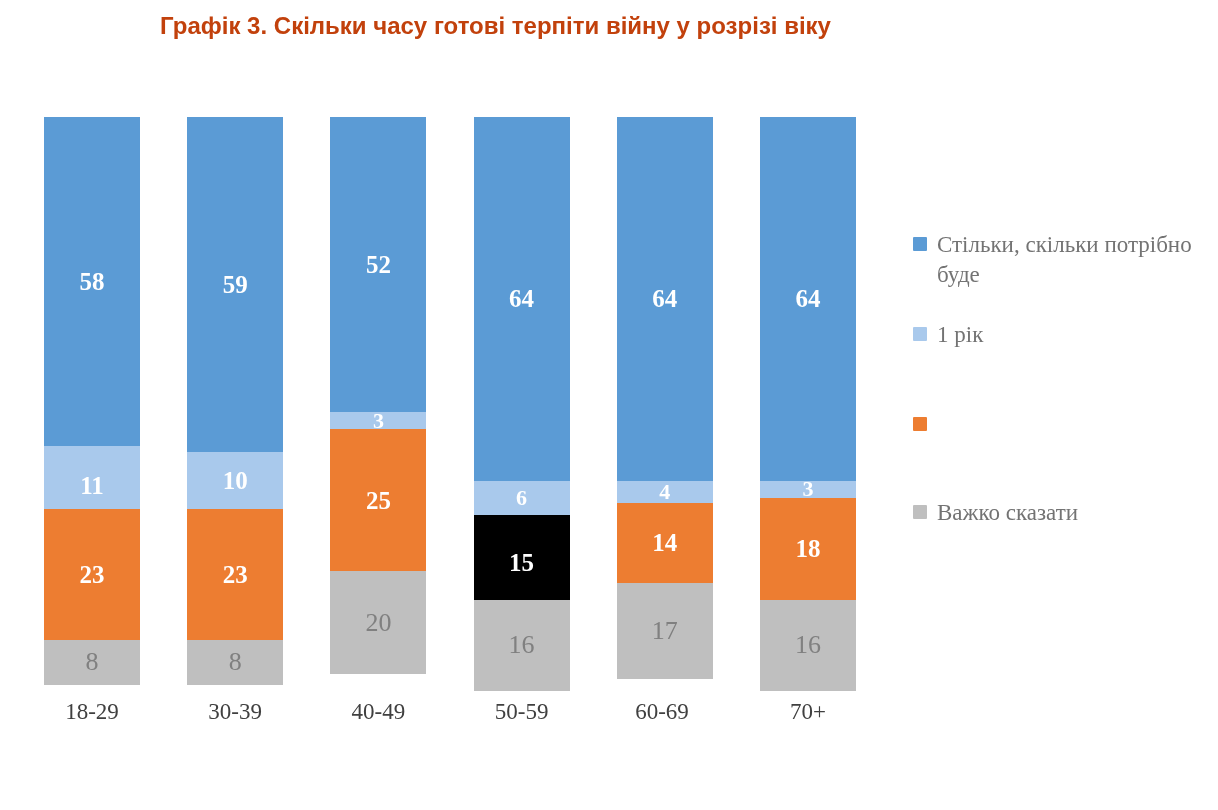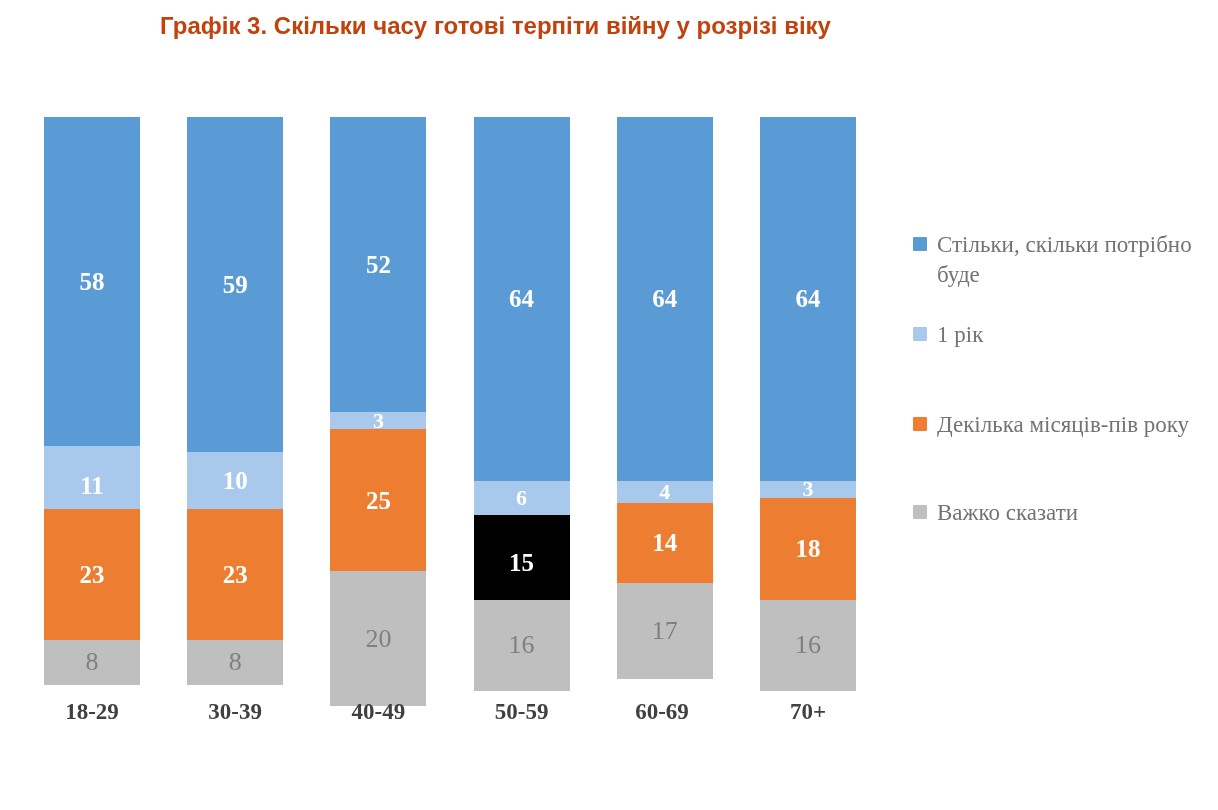--- a/index.html
+++ b/index.html
@@ -94,21 +94,21 @@
     top: 697px;
     width: 900px;
     height: 40px;
   }
   .cat-label {
     position: absolute;
     top: 0;
     width: 96px;
     text-align: center;
     font-family: "Liberation Serif", "DejaVu Serif", serif;
-    font-weight: bold;
+    font-weight: normal;
     font-size: 23px;
     line-height: 30px;
     color: #404040;
     white-space: nowrap;
   }
 
   
   .legend {
     position: absolute;
     left: 913px;
@@ -177,21 +177,21 @@
       <div class="bar-column" style="left: 330.4px;">
         <div class="segment" style="top: 0px; height: 295.36px; background: rgb(91, 155, 213);">
           <span class="seg-label">52</span>
         </div>
         <div class="segment" style="top: 295.36px; height: 17.04px; background: rgb(169, 201, 236);">
           <span class="seg-label small">3</span>
         </div>
         <div class="segment" style="top: 312.4px; height: 142px; background: rgb(237, 125, 49);">
           <span class="seg-label">25</span>
         </div>
-        <div class="segment gray" style="top: 454.4px; height: 135px; background: rgb(191, 191, 191);">
+        <div class="segment gray" style="top: 454.4px; height: 103px; background: rgb(191, 191, 191);">
           <span class="seg-label">20</span>
         </div>
       </div>
       <div class="bar-column" style="left: 473.6px;">
         <div class="segment" style="top: 0px; height: 363.52px; background: rgb(91, 155, 213);">
           <span class="seg-label">64</span>
         </div>
         <div class="segment" style="top: 363.52px; height: 34.08px; background: rgb(169, 201, 236);">
           <span class="seg-label small">6</span>
         </div>
@@ -245,21 +245,20 @@
       <div class="legend-item" style="top: 0px;">
         <span class="legend-swatch" style="background: rgb(91, 155, 213);"></span>
         <span class="legend-text">Стільки, скільки потрібно буде</span>
       </div>
       <div class="legend-item" style="top: 90px;">
         <span class="legend-swatch" style="background: rgb(169, 201, 236);"></span>
         <span class="legend-text">1 рік</span>
       </div>
       <div class="legend-item" style="top: 180px;">
         <span class="legend-swatch" style="background: rgb(237, 125, 49);"></span>
-        <span class="legend-text">Декілька місяців-пів року</span>
       </div>
       <div class="legend-item" style="top: 268px;">
         <span class="legend-swatch" style="background: rgb(191, 191, 191);"></span>
         <span class="legend-text">Важко сказати</span>
       </div>
     </div>
 
 </div>
 
 </body></html>

